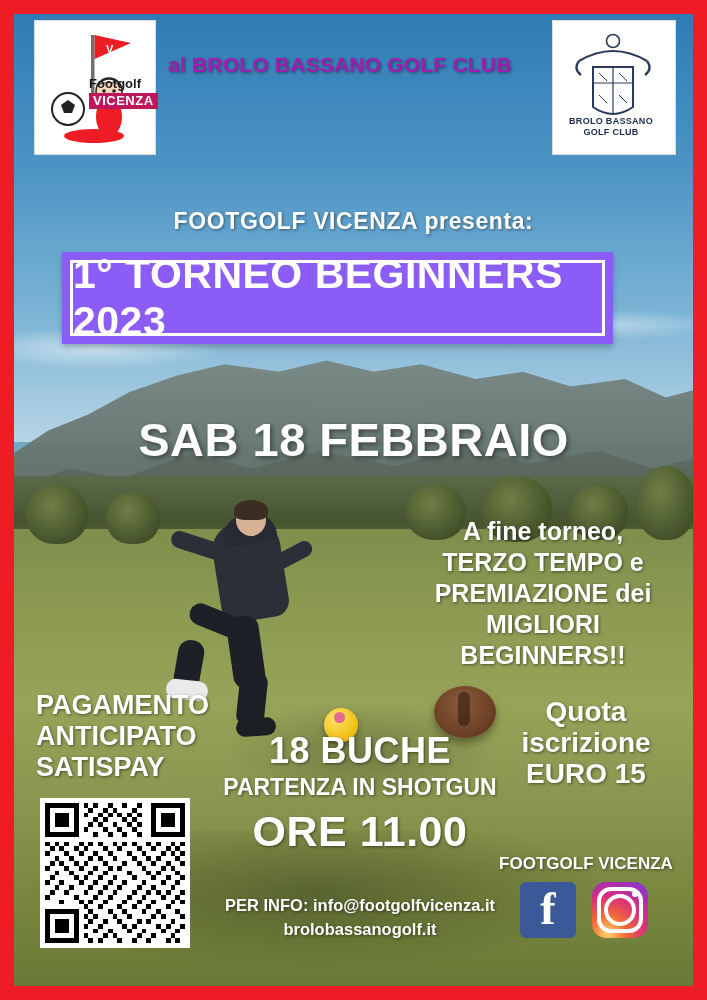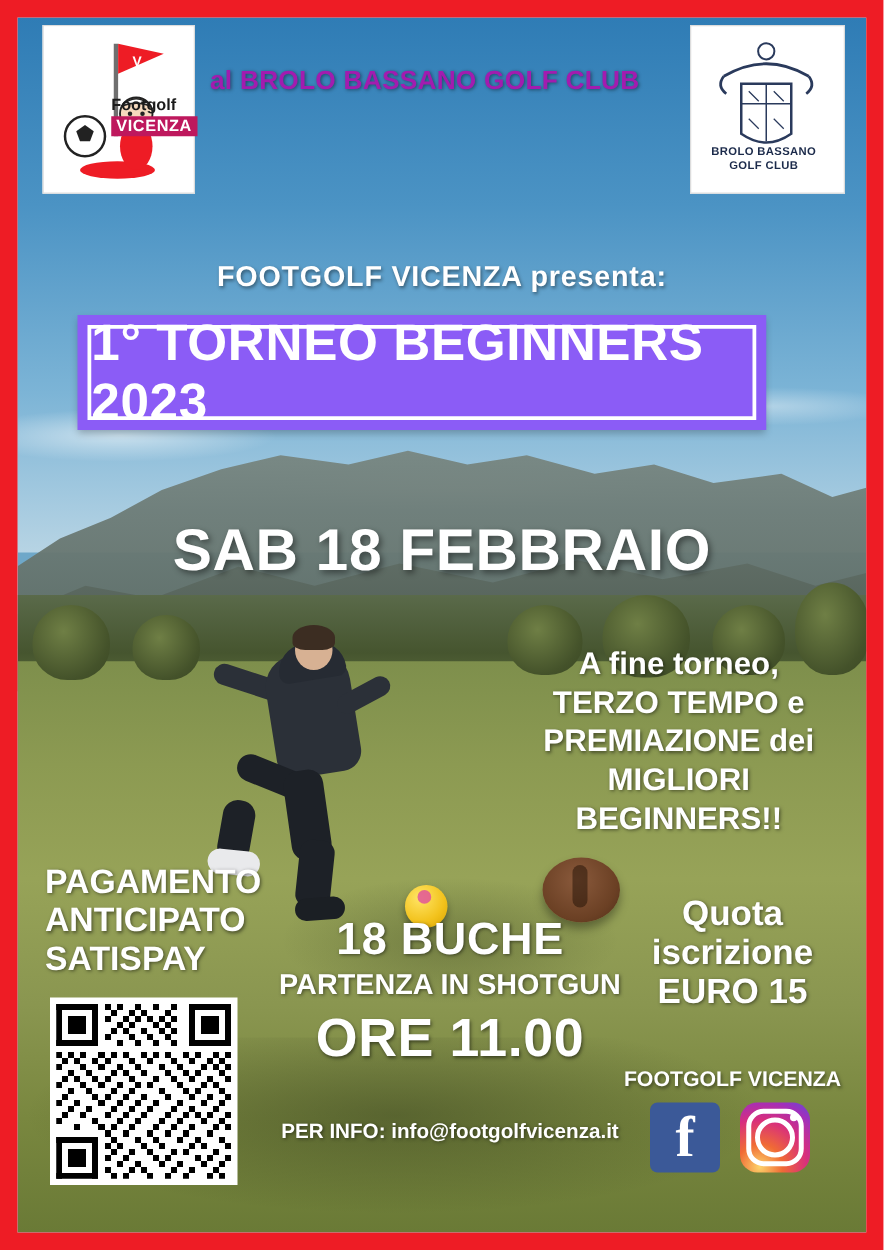--- a/index.html
+++ b/index.html
@@ -259,21 +259,21 @@
   .center-block .shotgun { font-size: 23px; font-weight: bold; margin-top: 2px; }
   .center-block .ore { font-size: 43px; font-weight: bold; margin-top: 6px; letter-spacing: .5px; }
   .info-block {
     position: absolute; left: 180px; top: 893px; width: 360px;
     text-align: center; color: #ffffff;
     font-size: 16.5px; font-weight: bold; line-height: 24px;
     text-shadow: 1px 1px 3px rgba(0,0,0,.5);
   }
 
   .quota {
-    position: absolute; right: 26px; top: 715px; width: 190px;
+    position: absolute; right: 26px; top: 696px; width: 190px;
     text-align: center; color: #ffffff;
     font-size: 28px; font-weight: bold; line-height: 31px;
     text-shadow: 1px 1px 3px rgba(0,0,0,.5);
   }
   .fg-footer {
     position: absolute; right: 26px; top: 854px; width: 190px;
     text-align: center; color: #ffffff;
     font-size: 17px; font-weight: bold;
     text-shadow: 1px 1px 3px rgba(0,0,0,.5);
   }
@@ -645,20 +645,21 @@
     </div>
 
     <div class="center-block">
       <div class="buche">18 BUCHE</div>
       <div class="shotgun">PARTENZA IN SHOTGUN</div>
       <div class="ore">ORE 11.00</div>
     </div>
 
     <div class="info-block">
       <div>PER INFO: info@footgolfvicenza.it</div>
+      <div>brolobassanogolf.it</div>
     </div>
 
     <div class="quota">
       <div>Quota</div>
       <div>iscrizione</div>
       <div>EURO 15</div>
     </div>
 
     <div class="fg-footer">FOOTGOLF VICENZA</div>
 

